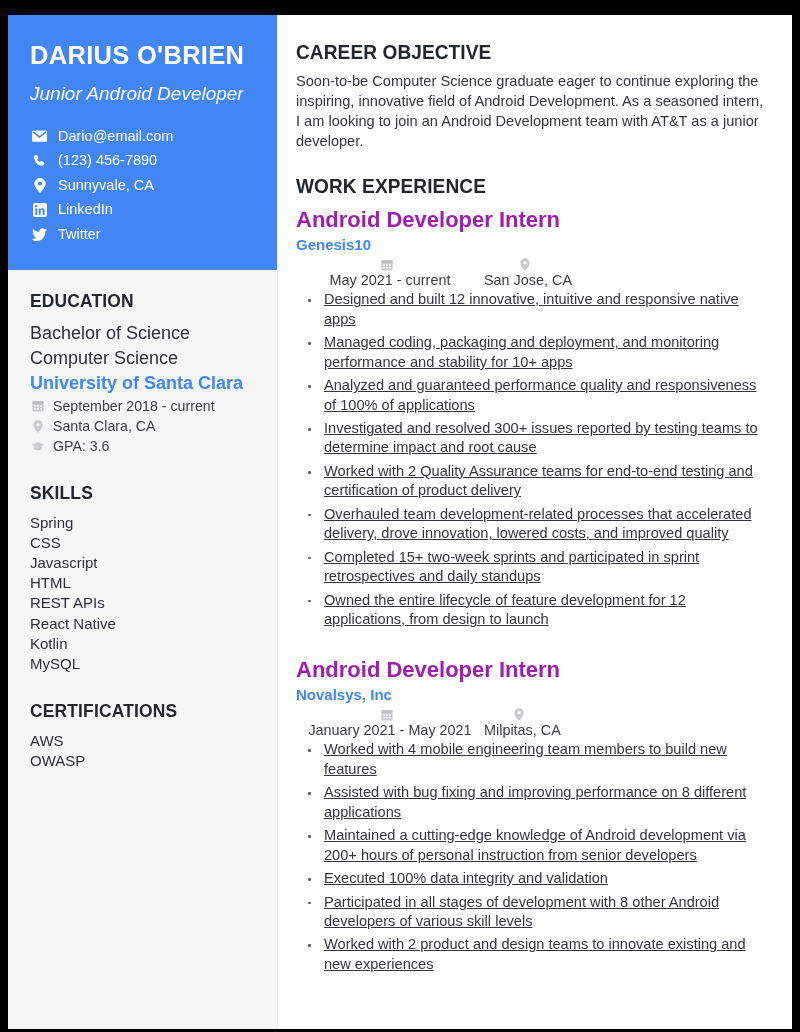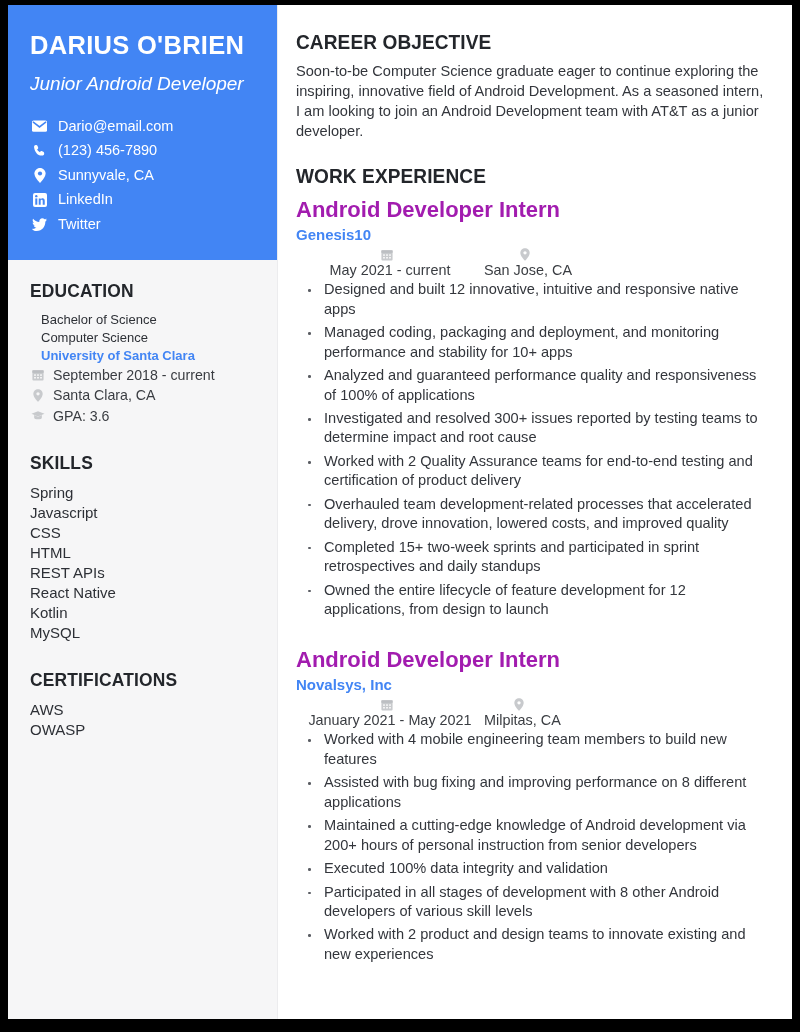--- a/index.html
+++ b/index.html
@@ -7,21 +7,21 @@
   html, body {
     width: 800px;
     height: 1032px;
     background: #000000;
     font-family: "Liberation Sans", sans-serif;
   }
 
   #page {
     position: absolute;
     left: 8px;
-    top: 5px;
+    top: 15px;
     width: 784px;
     height: 1014px;
     background: #ffffff;
     display: flex;
     overflow: hidden;
   }
 
   
   .sidebar {
     width: 270px;
@@ -83,24 +83,23 @@
     font-weight: bold;
     color: #23262b;
     letter-spacing: 0.2px;
     margin-bottom: 9px;
     font-stretch: condensed;
     transform: scaleX(0.94);
     transform-origin: left center;
   }
 
   .side-line {
-    font-size: 13px;
+    font-size: 18px;
     color: #2d3036;
     line-height: 1.38;
-    margin-left: 11px;
   }
 
   .side-line.blue {
     color: #4285f4;
     font-weight: bold;
   }
 
   .meta-row {
     display: flex;
     align-items: center;
@@ -190,20 +189,21 @@
 
   .bullets { list-style: none; margin-top: 1px; }
 
   .bullets li {
     position: relative;
     padding-left: 28px;
     font-size: 14.6px;
     color: #33363c;
     line-height: 1.335;
     margin-bottom: 4px;
+    text-decoration: underline;
   }
   .bullets li:before {
     content: "";
     position: absolute;
     left: 12px;
     top: 9px;
     width: 2.6px;
     height: 2.6px;
     background: #5a5d63;
     border-radius: 50%;
@@ -319,22 +319,22 @@
               </svg>
           </span>
           <span>GPA: 3.6</span>
         </div>
       </section>
 
       <section class="side-section">
         <h2 class="side-heading">SKILLS</h2>
         <div>
           <div class="skill-item">Spring</div>
+          <div class="skill-item">CSS</div>
           <div class="skill-item">Javascript</div>
-          <div class="skill-item">CSS</div>
           <div class="skill-item">HTML</div>
           <div class="skill-item">REST APIs</div>
           <div class="skill-item">React Native</div>
           <div class="skill-item">Kotlin</div>
           <div class="skill-item">MySQL</div>
         </div>
       </section>
 
       <section class="side-section">
         <h2 class="side-heading">CERTIFICATIONS</h2>

